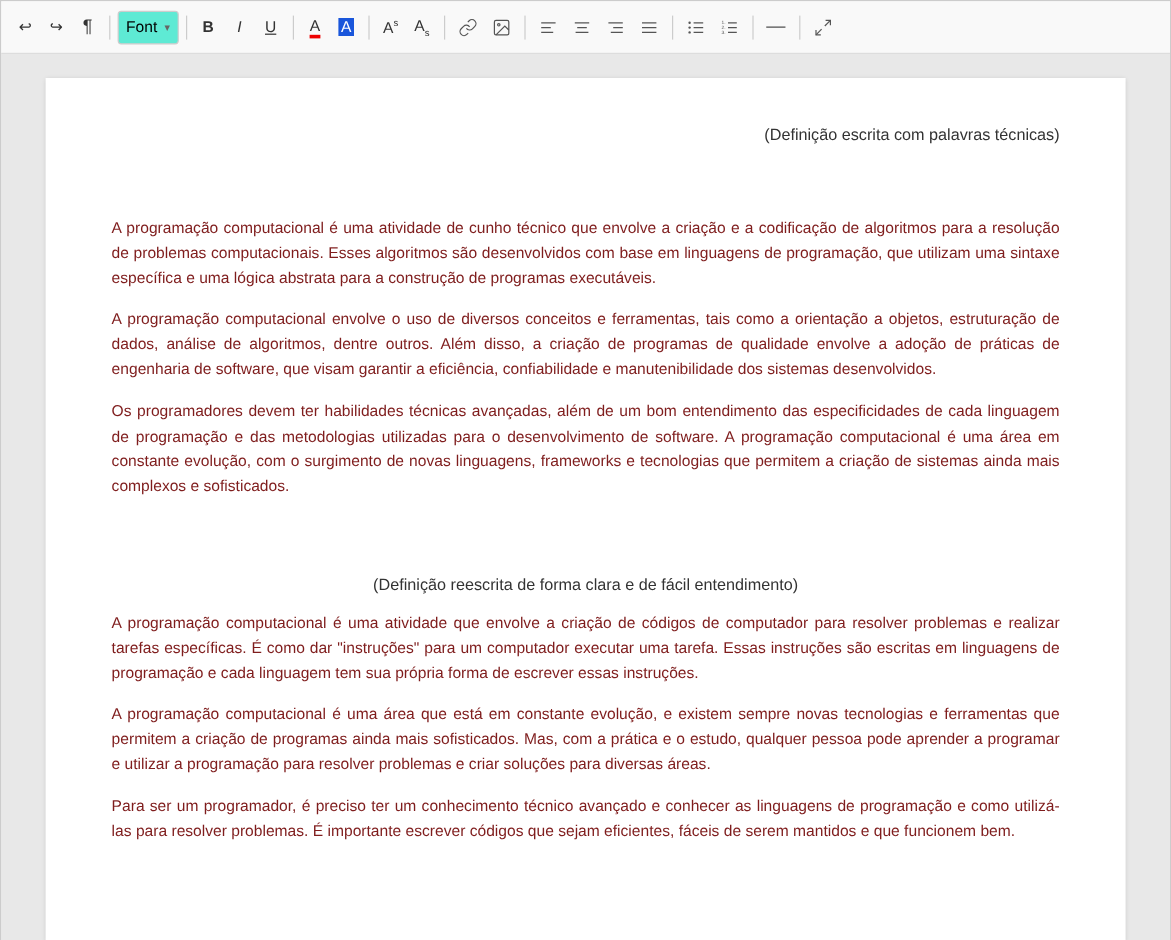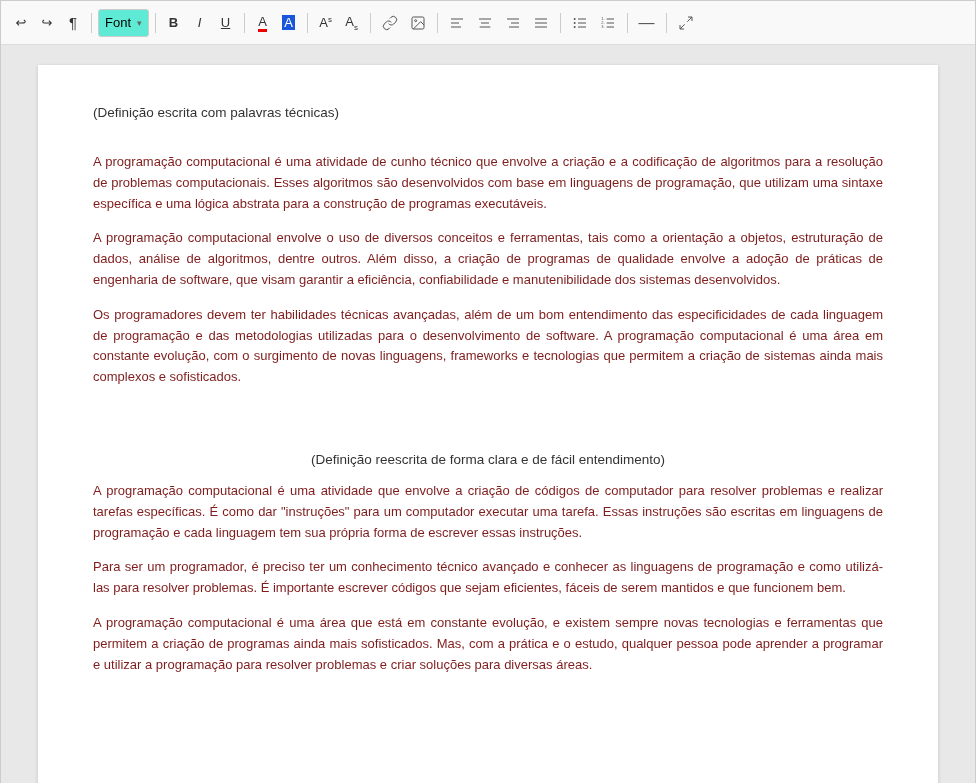--- a/index.html
+++ b/index.html
@@ -86,24 +86,24 @@
       padding: 40px 55px;
       box-shadow: 0 1px 4px rgba(0,0,0,0.15);
     }
     .doc-title {
       text-align: center;
       font-size: 13.5px;
       color: #333;
       margin-bottom: 4px;
     }
     .doc-subtitle {
-      text-align: left;
+      text-align: right;
       font-size: 13.5px;
       color: #333;
-      margin-bottom: 12px;
+      margin-bottom: 40px;
     }
     .doc-paragraph {
       font-size: 13px;
       line-height: 1.6;
       color: #7f1d1d;
       text-align: justify;
       margin-bottom: 14px;
     }
     .doc-section-subtitle {
       text-align: center;
@@ -263,17 +263,17 @@
 
       <p class="doc-paragraph">A programação computacional é uma atividade de cunho técnico que envolve a criação e a codificação de algoritmos para a resolução de problemas computacionais. Esses algoritmos são desenvolvidos com base em linguagens de programação, que utilizam uma sintaxe específica e uma lógica abstrata para a construção de programas executáveis.</p>
       <p class="doc-paragraph">A programação computacional envolve o uso de diversos conceitos e ferramentas, tais como a orientação a objetos, estruturação de dados, análise de algoritmos, dentre outros. Além disso, a criação de programas de qualidade envolve a adoção de práticas de engenharia de software, que visam garantir a eficiência, confiabilidade e manutenibilidade dos sistemas desenvolvidos.</p>
       <p class="doc-paragraph">Os programadores devem ter habilidades técnicas avançadas, além de um bom entendimento das especificidades de cada linguagem de programação e das metodologias utilizadas para o desenvolvimento de software. A programação computacional é uma área em constante evolução, com o surgimento de novas linguagens, frameworks e tecnologias que permitem a criação de sistemas ainda mais complexos e sofisticados.</p>
 
       <div class="spacer"></div>
 
       <p class="doc-section-subtitle">(Definição reescrita de forma clara e de fácil entendimento)</p>
 
       <p class="doc-paragraph">A programação computacional é uma atividade que envolve a criação de códigos de computador para resolver problemas e realizar tarefas específicas. É como dar "instruções" para um computador executar uma tarefa. Essas instruções são escritas em linguagens de programação e cada linguagem tem sua própria forma de escrever essas instruções.</p>
+      <p class="doc-paragraph">A programação computacional é uma área que está em constante evolução, e existem sempre novas tecnologias e ferramentas que permitem a criação de programas ainda mais sofisticados. Mas, com a prática e o estudo, qualquer pessoa pode aprender a programar e utilizar a programação para resolver problemas e criar soluções para diversas áreas.</p>
       <p class="doc-paragraph">Para ser um programador, é preciso ter um conhecimento técnico avançado e conhecer as linguagens de programação e como utilizá-las para resolver problemas. É importante escrever códigos que sejam eficientes, fáceis de serem mantidos e que funcionem bem.</p>
-      <p class="doc-paragraph">A programação computacional é uma área que está em constante evolução, e existem sempre novas tecnologias e ferramentas que permitem a criação de programas ainda mais sofisticados. Mas, com a prática e o estudo, qualquer pessoa pode aprender a programar e utilizar a programação para resolver problemas e criar soluções para diversas áreas.</p>
     </div>
   </div>
 </div>
 
 </body></html>

